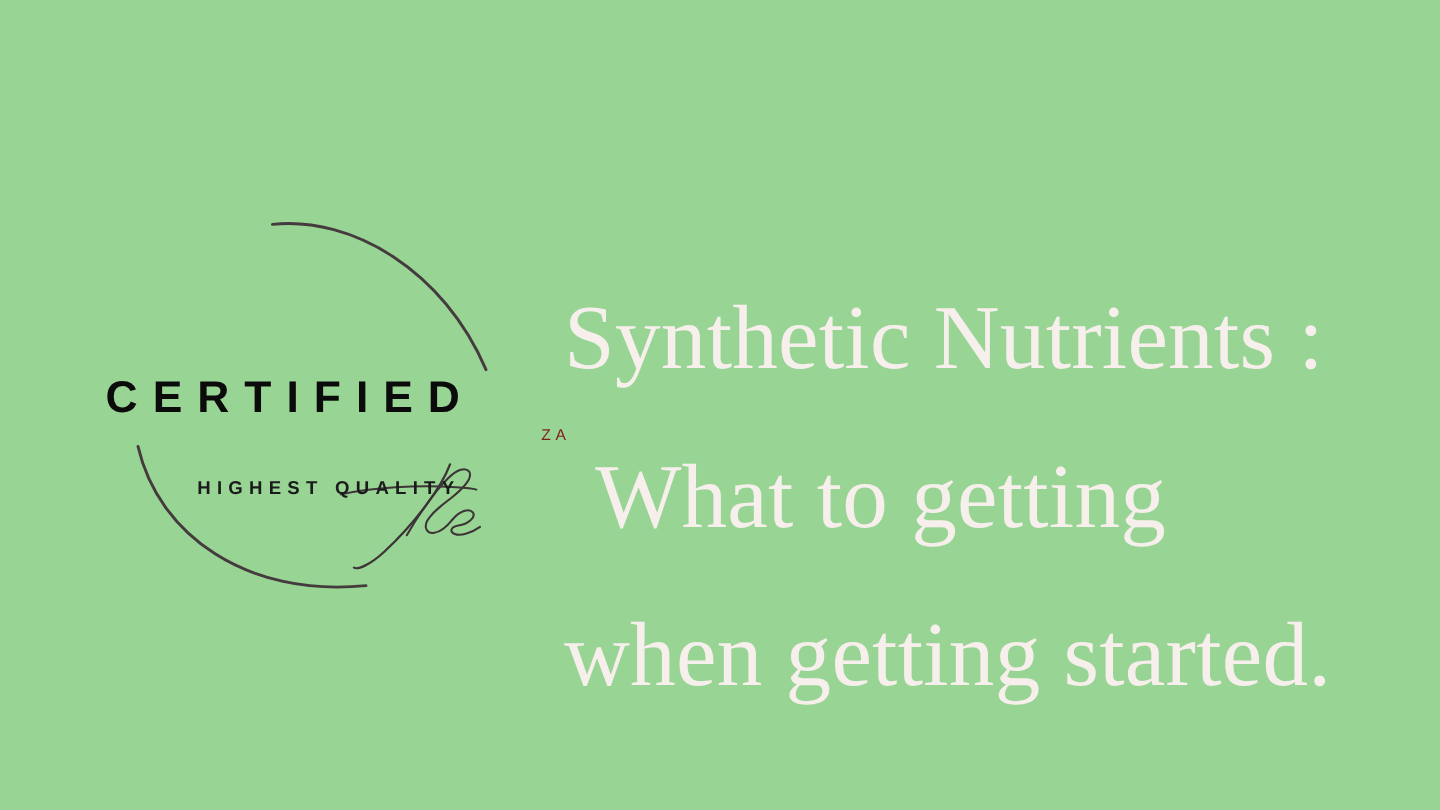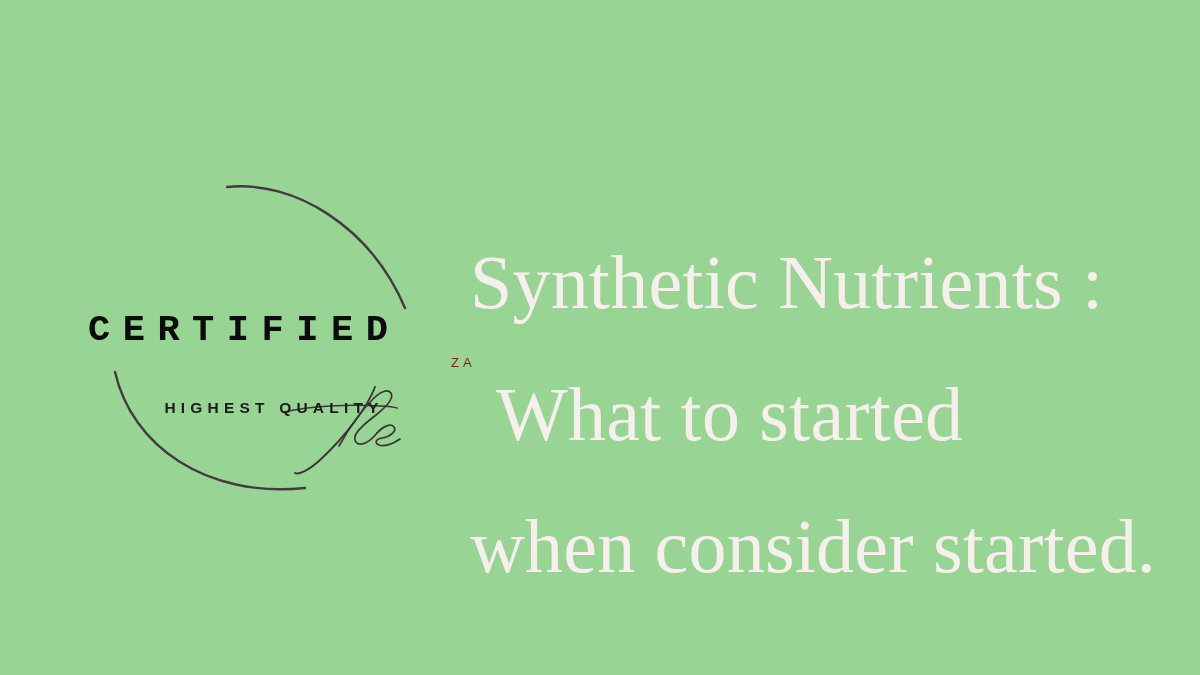--- a/index.html
+++ b/index.html
@@ -44,21 +44,21 @@
     height: 110px;
     pointer-events: none;
   }
 
   .badge-main {
     position: absolute;
     left: 8px;
     top: 152px;
     width: 360px;
     text-align: left;
-    font-family: Liberation Mono, monospace;
+    font-family: Liberation Sans, sans-serif;
     font-weight: bold;
     font-size: 37px;
     letter-spacing: 12.5px;
     color: #0b0b0c;
     line-height: 1;
     white-space: nowrap;
   }
 
   .badge-sub-region {
     position: absolute;
@@ -150,17 +150,17 @@
 
     <div class="badge-sub-region">
       <div class="badge-country">ZA</div>
     </div>
 
     <div class="badge-tagline">HIGHEST QUALITY</div>
   </div>
 
   <div class="headline">
     <span class="line line-1">Synthetic Nutrients :</span>
-    <span class="line line-2">What to started</span>
-    <span class="line line-3">when consider started.</span>
+    <span class="line line-2">What to getting</span>
+    <span class="line line-3">when getting started.</span>
   </div>
 
 </div>
 
 </body></html>

